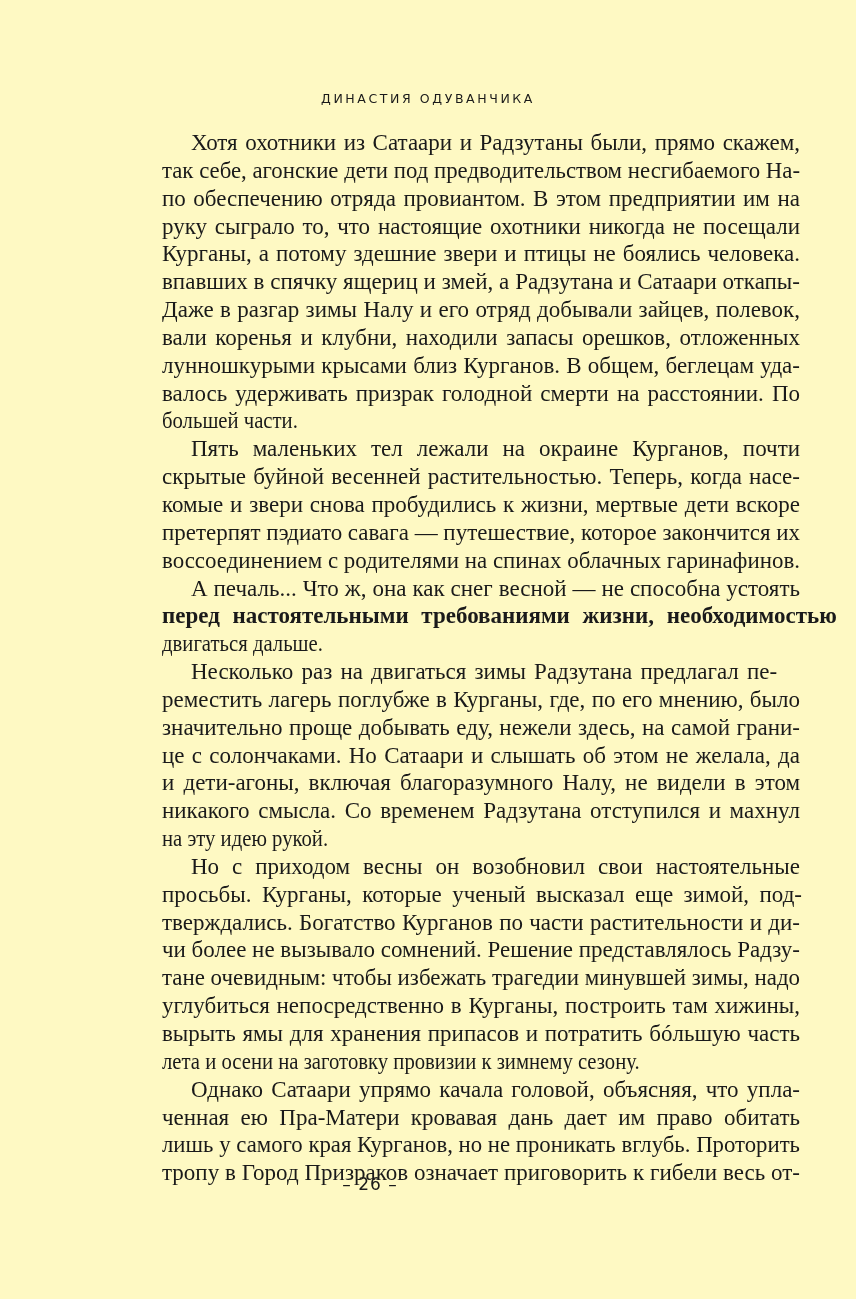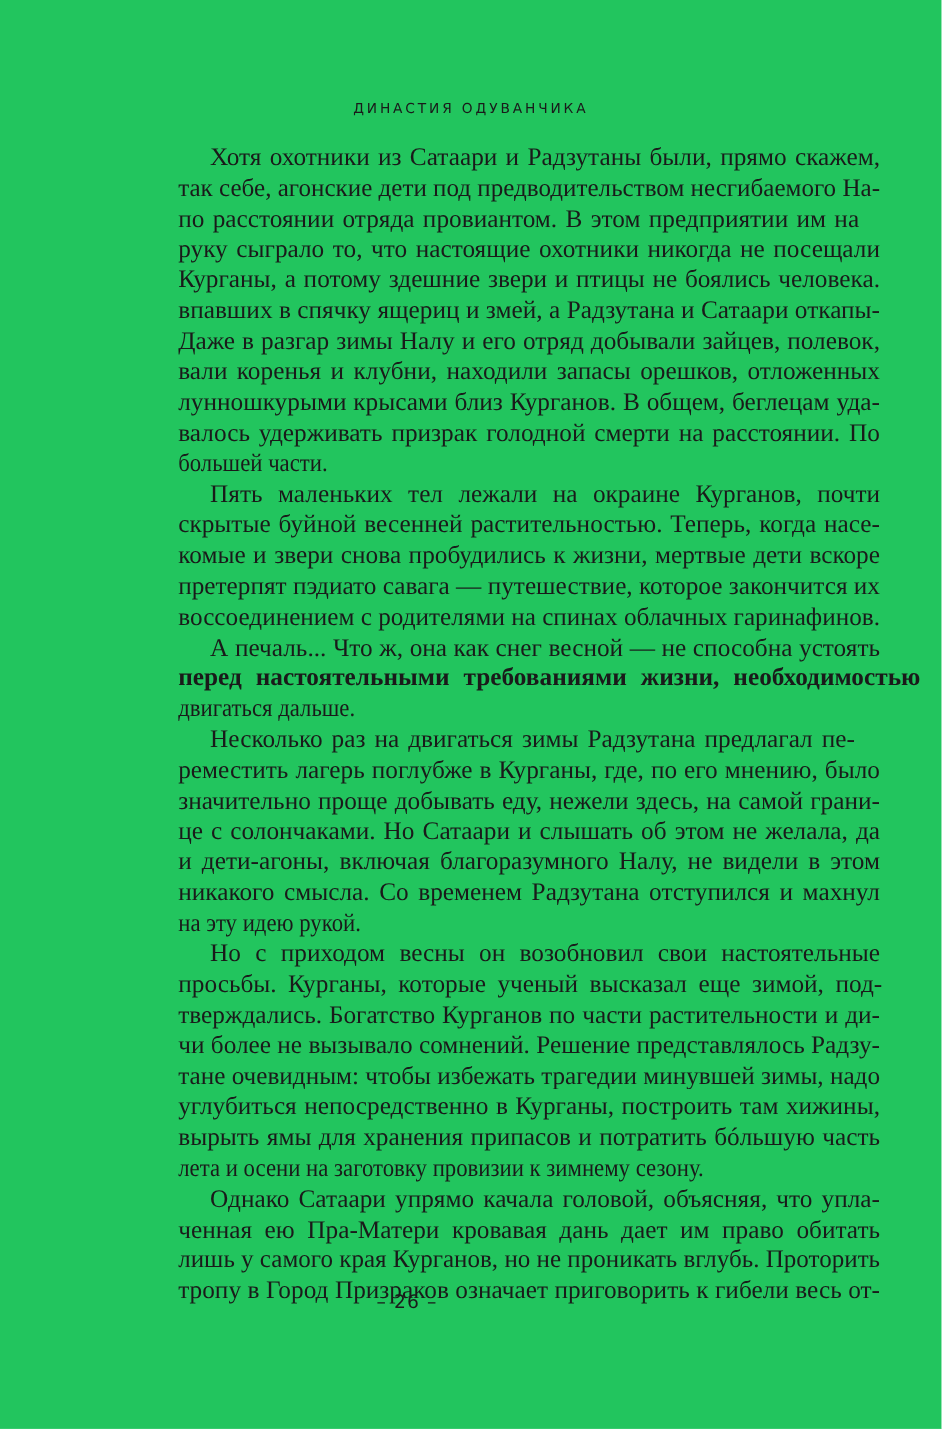--- a/index.html
+++ b/index.html
@@ -1,17 +1,17 @@
 <!DOCTYPE html>
 <html><head>
 <meta charset="utf-8">
 <style>
   html, body { margin: 0; padding: 0; background: #ffffff; }
   body { width: 856px; height: 1299px; position: relative; overflow: hidden; }
-  .page { position: absolute; left: 0; top: 0; width: 856px; height: 1299px; background: #22c55e; }
+  .page { position: absolute; left: 0; top: 0; width: 856px; height: 1299px; background: #fef9c3; }
   .running-head {
     position: absolute; left: 0; width: 856px; top: 91px; text-align: center;
     font-family: "DejaVu Sans", sans-serif; font-size: 12.5px; letter-spacing: 2.6px;
     color: #1a1a1a; line-height: 16px;
   }
   .text {
     position: absolute; left: 124px; top: 129px; width: 638px;
     font-family: "Liberation Serif", serif; font-size: 23px; line-height: 27.85px;
     color: #1a1a1a;
     margin-left: 38px;
@@ -26,21 +26,21 @@
 </style>
 </head>
 <body>
 
 <div class="page">
   <div class="running-head">ДИНАСТИЯ ОДУВАНЧИКА</div>
   <div class="text" id="body-text">
       <div>
         <div class="line indent"><span class="inner" style="word-spacing: 1.79102px; transform: scaleX(1);">Хотя охотники из Сатаари и Радзутаны были, прямо скажем,</span></div>
         <div class="line"><span class="inner" style="transform: scaleX(0.991068);">так себе, агонские дети под предводительством несгибаемого На-</span></div>
-        <div class="line"><span class="inner" style="word-spacing: 1.80078px; transform: scaleX(1);">по расстоянии отряда провиантом. В этом предприятии им на</span></div>
+        <div class="line"><span class="inner" style="word-spacing: 1.80078px; transform: scaleX(1);">по обеспечению отряда провиантом. В этом предприятии им на</span></div>
         <div class="line"><span class="inner" style="word-spacing: 2.00977px; transform: scaleX(1);">руку сыграло то, что настоящие охотники никогда не посещали</span></div>
         <div class="line"><span class="inner" style="word-spacing: 1.26736px; transform: scaleX(1);">Курганы, а потому здешние звери и птицы не боялись человека.</span></div>
         <div class="line"><span class="inner" style="word-spacing: 0.078125px; transform: scaleX(1);">впавших в спячку ящериц и змей, а Радзутана и Сатаари откапы-</span></div>
         <div class="line"><span class="inner" style="word-spacing: 0.625px; transform: scaleX(1);">Даже в разгар зимы Налу и его отряд добывали зайцев, полевок,</span></div>
         <div class="line"><span class="inner" style="word-spacing: 2.82143px; transform: scaleX(1);">вали коренья и клубни, находили запасы орешков, отложенных</span></div>
         <div class="line"><span class="inner" style="word-spacing: 0.484375px; transform: scaleX(1);">лунношкурыми крысами близ Курганов. В общем, беглецам уда-</span></div>
         <div class="line"><span class="inner" style="word-spacing: 2.36161px; transform: scaleX(1);">валось удерживать призрак голодной смерти на расстоянии. По</span></div>
         <div class="line"><span class="inner" style="transform: scaleX(0.9);">большей части.</span></div>
       </div>
       <div>

